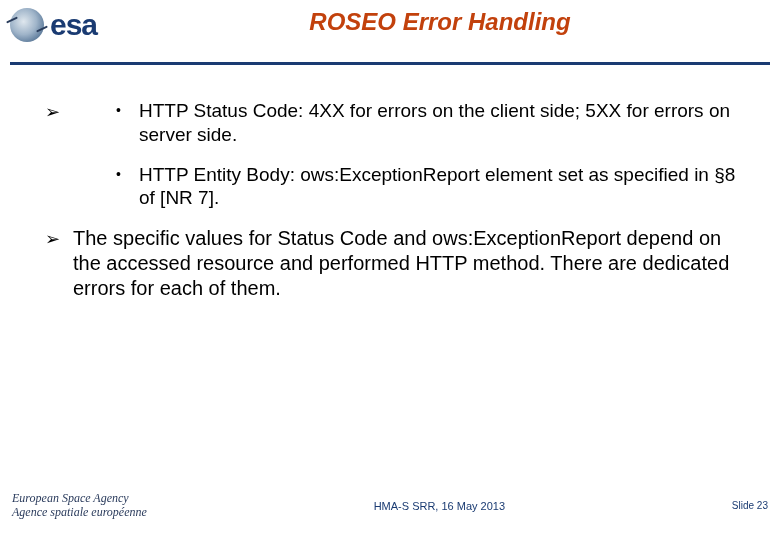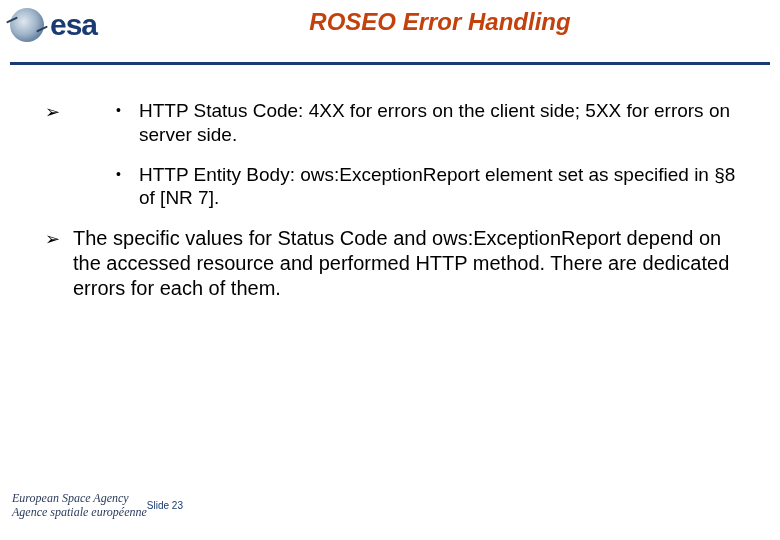--- a/index.html
+++ b/index.html
@@ -195,16 +195,17 @@
     <span class="arrow">➢</span>
     <span>The specific values for Status Code and ows:ExceptionReport depend on the accessed resource and performed HTTP method. There are dedicated errors for each of them.</span>
   </div>
 </div>
 
 <div class="footer">
   <div class="agency-text">
     <div>European Space Agency</div>
     <div>Agence spatiale européenne</div>
   </div>
+  <div class="footer-center">HMA-S SRR, 16 May 2013</div>
   <div class="footer-right">
     <div class="slide-num">Slide 23</div>
   </div>
 </div>
 
 </body></html>

